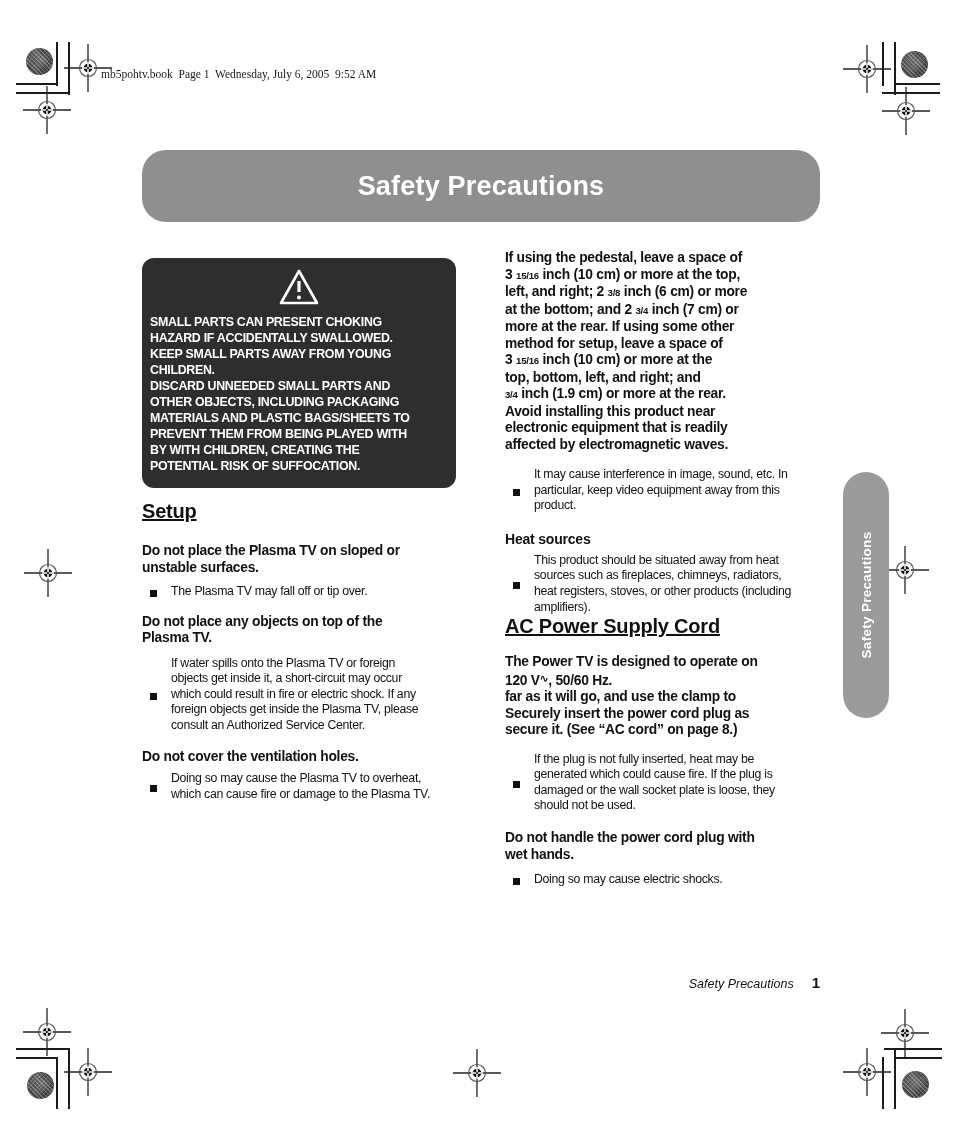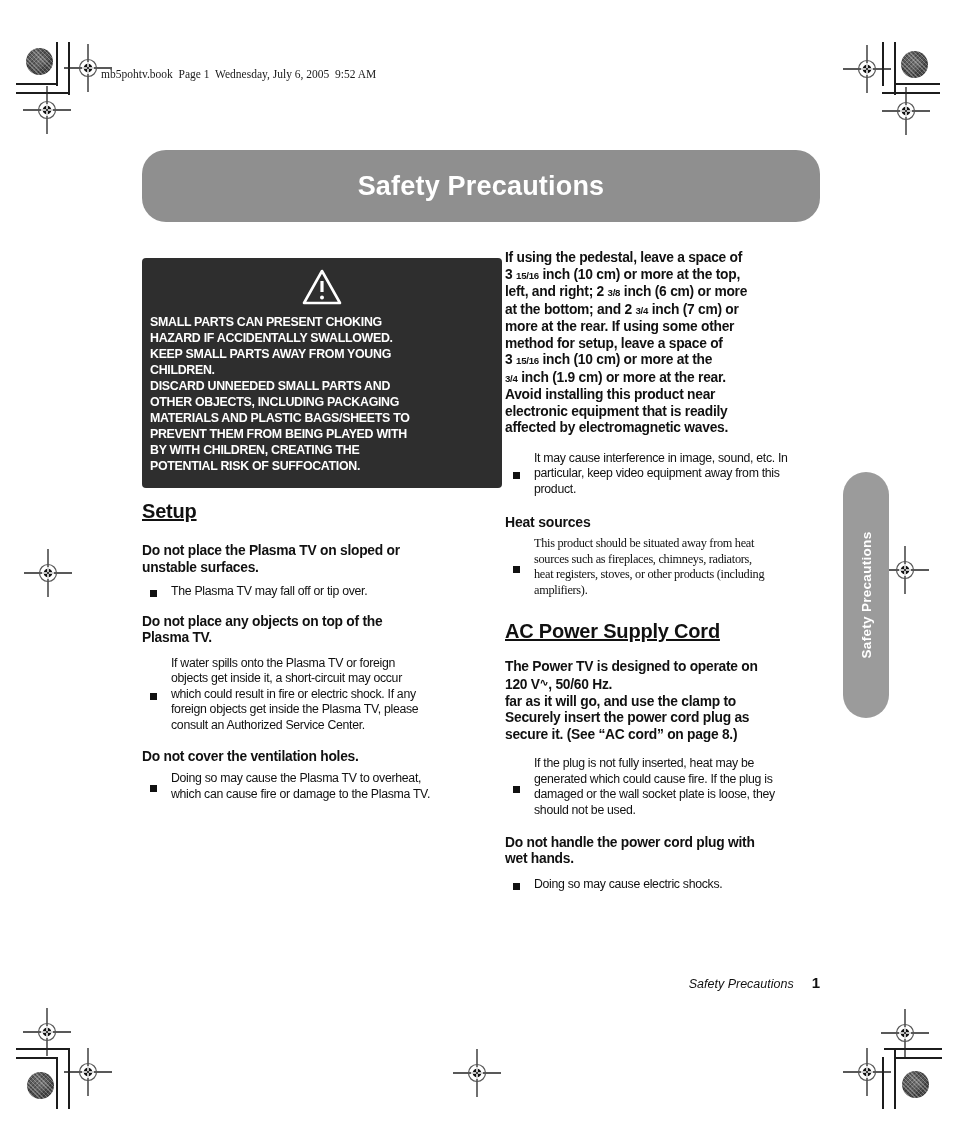--- a/index.html
+++ b/index.html
@@ -16,21 +16,21 @@
       radial-gradient(circle at 45% 40%, #7b7b7b 0%, #4d4d4d 55%, #3a3a3a 100%);}
   .bookheader{position:absolute;left:101px;top:68px;font-family:"Liberation Serif",serif;
     font-size:11.5px;color:#1a1a1a;white-space:pre;}
 
   
   .banner{position:absolute;left:142px;top:150px;width:678px;height:72px;border-radius:24px;
     background:#8f8f8f;display:flex;align-items:center;justify-content:center;}
   .banner .t{color:#fff;font-size:27px;font-weight:bold;letter-spacing:.2px;}
 
   
-  .warnbox{position:absolute;left:142px;top:258px;width:360px;height:230px;border-radius:4px;
+  .warnbox{position:absolute;left:142px;top:258px;width:314px;height:230px;border-radius:12px;
     background:#2e2e2e;box-sizing:border-box;padding:10px 8px 0 8px;}
   .warnbox .tri{display:block;margin:0 auto 8px auto;}
   .warntext{color:#fff;font-weight:bold;font-size:12.4px;line-height:16px;letter-spacing:-.3px;}
 
   
   .colL{position:absolute;left:142px;top:500px;width:316px;}
   .colR{position:absolute;left:505px;top:250px;width:318px;}
   .h2{font-size:20px;font-weight:bold;letter-spacing:-.2px;text-decoration:underline;}
   .h3{font-size:14px;font-weight:bold;letter-spacing:-.2px;}
   .boldpar{font-size:13.8px;font-weight:bold;line-height:16.5px;letter-spacing:-.25px;}
@@ -38,21 +38,21 @@
   .fr{font-size:.7em;}
   .ac{font-size:.75em;vertical-align:3px;}
   .bullet{display:flex;align-items:center;}
   .sq{width:7px;height:7px;background:#111;margin:4px 14px 0 8px;flex:none;}
   .btxt{font-size:12.3px;line-height:15.6px;letter-spacing:-.3px;}
 
   
   .colL .h2{margin-bottom:20px;}
   .mb6{margin-bottom:6px;}  .mb8{margin-bottom:8px;}  .mb9{margin-bottom:9px;}
   .mb13{margin-bottom:13px;} .mb14{margin-bottom:14px;} .mb15{margin-bottom:15px;}
-  .mb16{margin-bottom:16px;} .mb17{margin-bottom:17px;} .mb21{margin-bottom:21px;font-family:Liberation Serif, serif;}
+  .mb16{margin-bottom:16px;} .mb17{margin-bottom:17px;} .mb21{}
 
   
   .sidetab{position:absolute;left:843px;top:472px;width:46px;height:246px;border-radius:23px;
     background:#9b9b9b;}
   .sidetab .rot{position:absolute;left:50%;top:50%;transform:translate(-50%,-50%) rotate(-90deg);
     white-space:nowrap;color:#fff;font-weight:bold;font-size:13.5px;letter-spacing:.3px;}
 
   
   .footer{position:absolute;left:505px;top:974px;width:315px;display:flex;
     justify-content:flex-end;align-items:baseline;gap:18px;}
@@ -258,20 +258,21 @@
 
   <div class="colR">
     <div class="boldpar mb14">
         <div class="ln"><span>If using the pedestal, leave a space of</span></div>
         <div class="ln"><span>3 </span><span class="fr">15/16</span><span> inch (10 cm) or more at the top,</span></div>
         <div class="ln"><span>left, and right; 2 </span><span class="fr">3/8</span><span> inch (6 cm) or more</span></div>
         <div class="ln"><span>at the bottom; and 2 </span><span class="fr">3/4</span><span> inch (7 cm) or</span></div>
         <div class="ln"><span>more at the rear. If using some other</span></div>
         <div class="ln"><span>method for setup, leave a space of</span></div>
         <div class="ln"><span>3 </span><span class="fr">15/16</span><span> inch (10 cm) or more at the</span></div>
+        <div class="ln"><span>top, bottom, left, and right; and</span></div>
         <div class="ln"><span class="fr">3/4</span><span> inch (1.9 cm) or more at the rear.</span></div>
         <div class="ln"><span>Avoid installing this product near</span></div>
         <div class="ln"><span>electronic equipment that is readily</span></div>
         <div class="ln"><span>affected by electromagnetic waves.</span></div>
       </div>
 
     <div class="bullet mb17">
       <span class="sq"></span>
       <div class="btxt">
           <div class="ln">It may cause interference in image, sound, etc. In</div>

